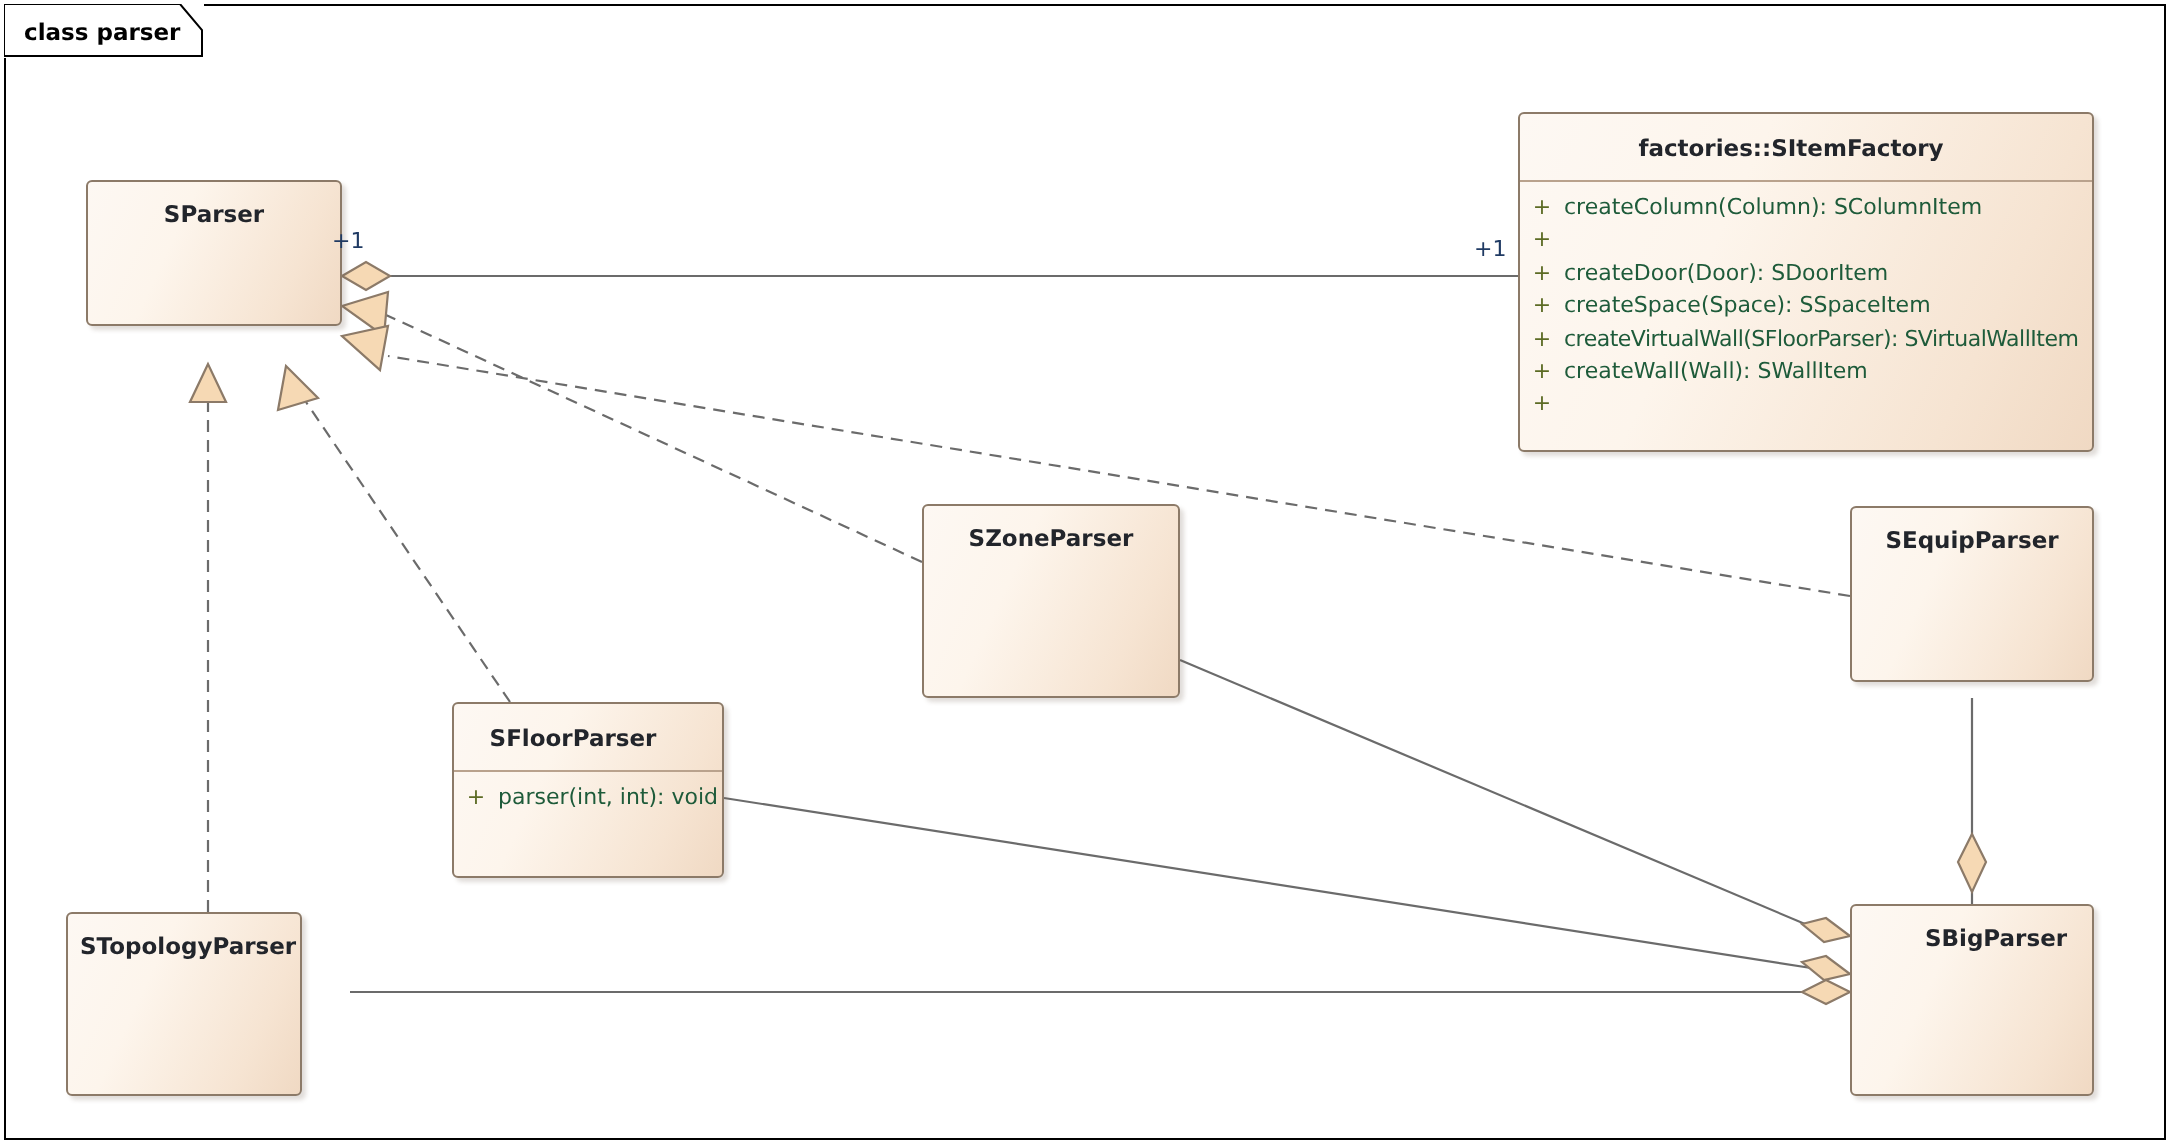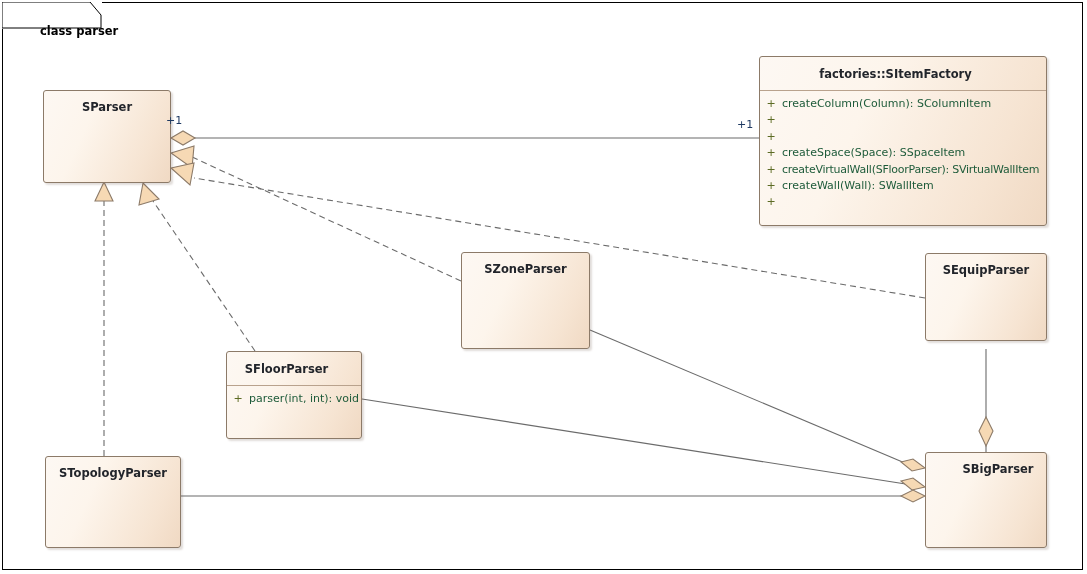--- a/index.html
+++ b/index.html
@@ -34,27 +34,26 @@
     top: 2px;
     height: 27px;
     box-sizing: border-box;
     background: #ffffff;
     z-index: 5;
   }
   #frame-tab svg { display: block; }
   #frame-tab-label {
     position: absolute;
     left: 12px;
-    top: 24px;
+    top: 9px;
     font-size: 11.5px;
     font-weight: bold;
     color: #000000;
     white-space: nowrap;
     z-index: 6;
-    margin-left: 28px;
   }
 
   
   #connectors {
     position: absolute;
     left: 0;
     top: 0;
     width: 1087px;
     height: 574px;
     z-index: 1;
@@ -180,36 +179,37 @@
     </g>
 
      SBigParser (diamond on SBigParser top edge) --&gt;
     <g>
       <line x1="986" y1="349" x2="986" y2="452" stroke="#6b6b6b" stroke-width="1.1"></line>
       <polygon points="986,417 993,431 986,446 979,431" fill="#f6d9b4" stroke="#8c7a68" stroke-width="1.1"></polygon>
     </g>
 
   </svg>
 
-  <div class="uml-class" style="left:43px; top:90px; width:128px; height:93px;">
+  <div class="uml-class" style="left:43px; top:90px; width:128px; height:73px;">
     <div class="cls-name">SParser</div>
   </div>
 
   <div class="uml-class has-ops" style="left:759px; top:56px; width:288px; height:170px;">
     <div class="cls-name">factories::SItemFactory</div>
     <div class="ops-list">
       <div class="op-row">
         <span class="op-vis">+</span>
         <span class="op-sig">createColumn(Column): SColumnItem</span>
       </div>
       <div class="op-row">
         <span class="op-vis">+</span>
       </div>
       <div class="op-row">
         <span class="op-vis">+</span>
+        <span class="op-sig">createDoor(Door): SDoorItem</span>
       </div>
       <div class="op-row">
         <span class="op-vis">+</span>
         <span class="op-sig">createSpace(Space): SSpaceItem</span>
       </div>
       <div class="op-row">
         <span class="op-vis">+</span>
         <span class="op-sig tight">createVirtualWall(SFloorParser): SVirtualWallItem</span>
       </div>
       <div class="op-row">
@@ -233,21 +233,21 @@
   <div class="uml-class has-ops" style="left:226px; top:351px; width:136px; height:88px;">
     <div class="cls-name">SFloorParser</div>
     <div class="ops-list">
       <div class="op-row">
         <span class="op-vis">+</span>
         <span class="op-sig">parser(int, int): void</span>
       </div>
     </div>
   </div>
 
-  <div class="uml-class" style="left:45px; top:456px; width:136px; height:92px;">
+  <div class="uml-class" style="left:33px; top:456px; width:118px; height:92px;">
     <div class="cls-name">STopologyParser</div>
   </div>
 
   <div class="uml-class" style="left:925px; top:452px; width:122px; height:96px;padding-left:24px;">
     <div class="cls-name">SBigParser</div>
   </div>
 
   <div class="mult-label" style="left:166px; top:114px;">+1</div>
   <div class="mult-label" style="left:737px; top:118px;">+1</div>
 

